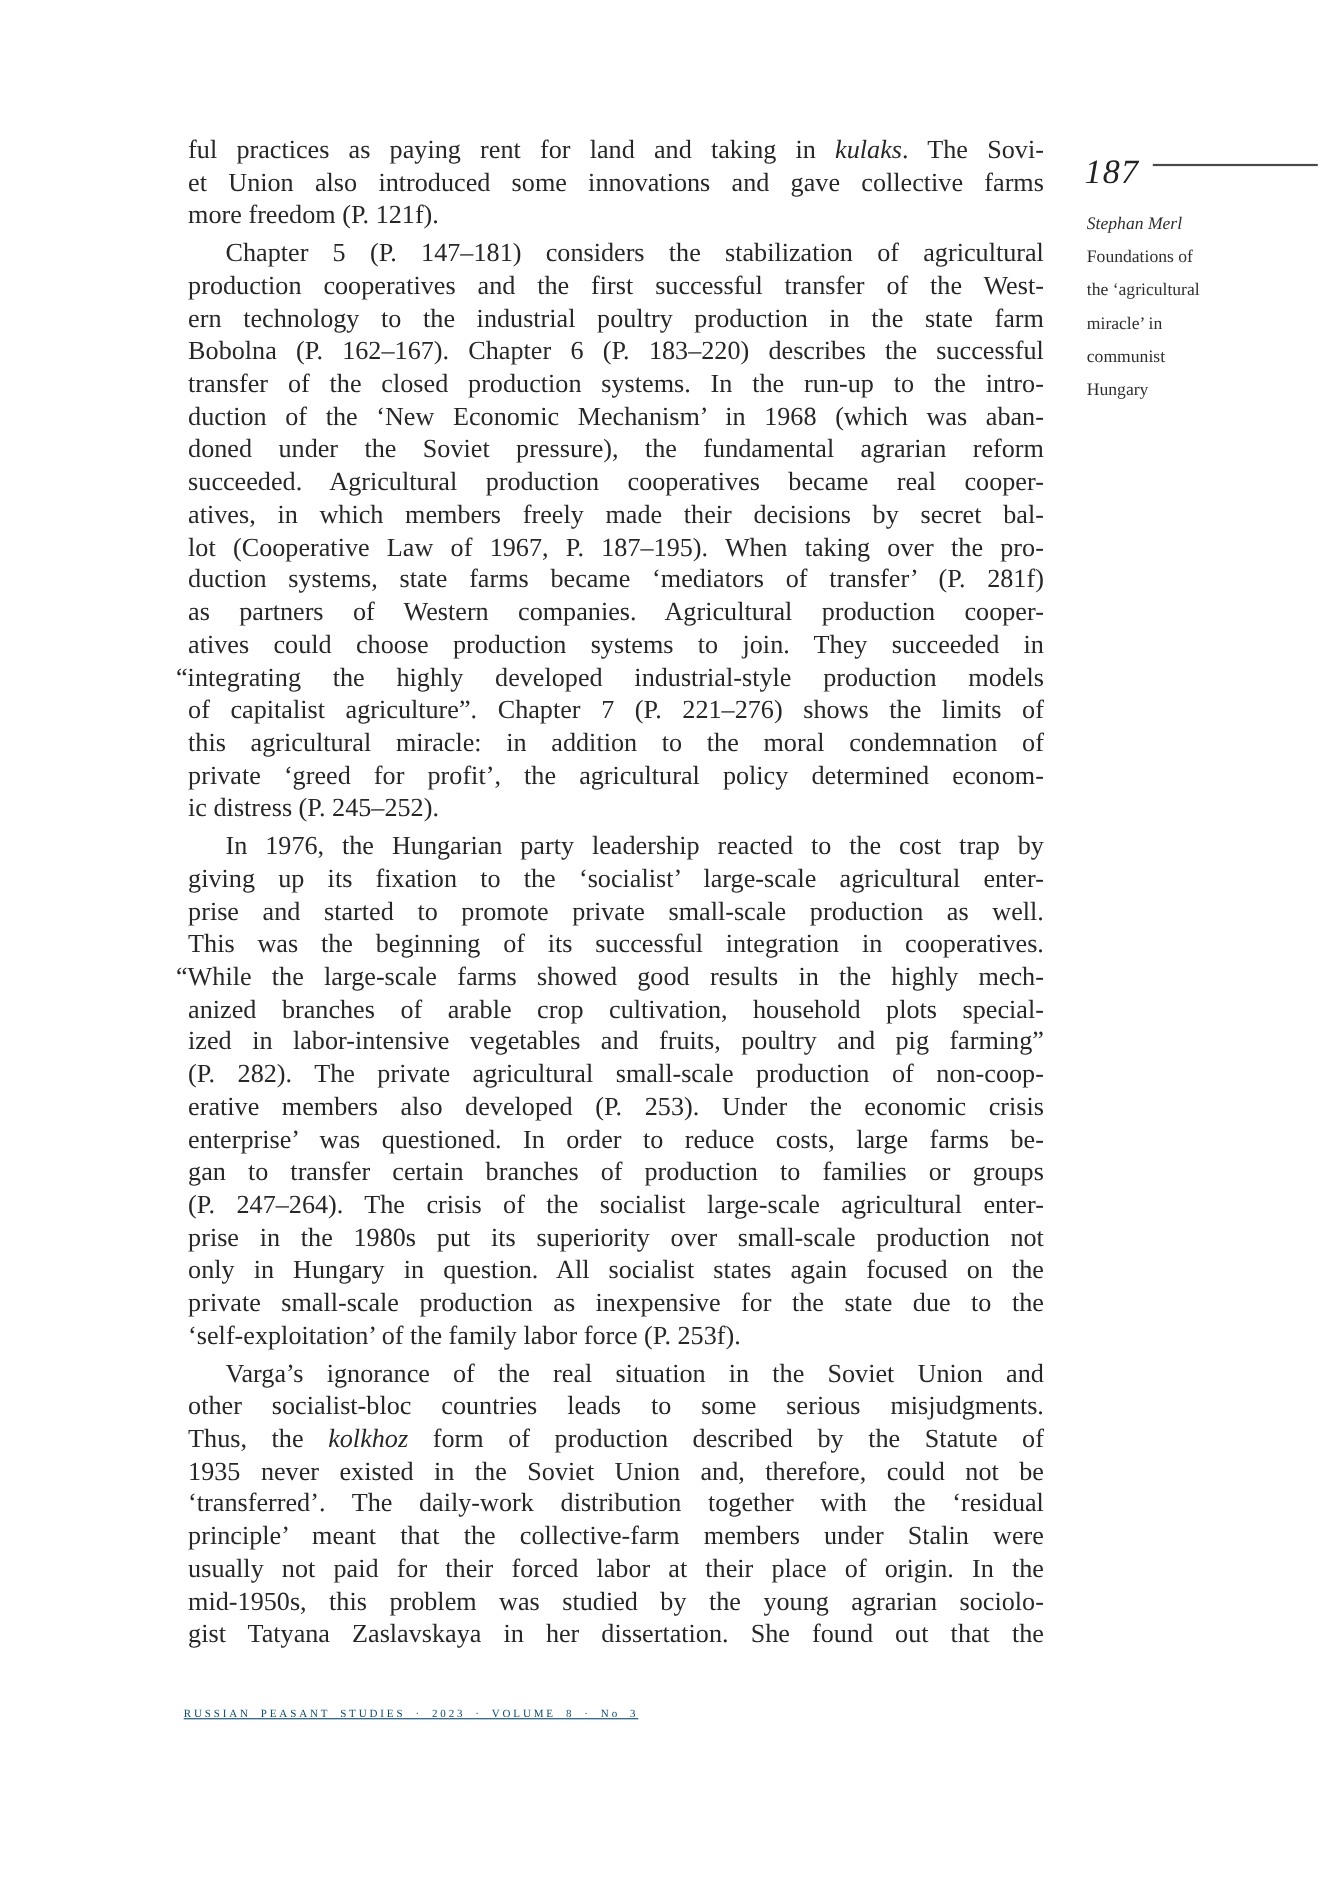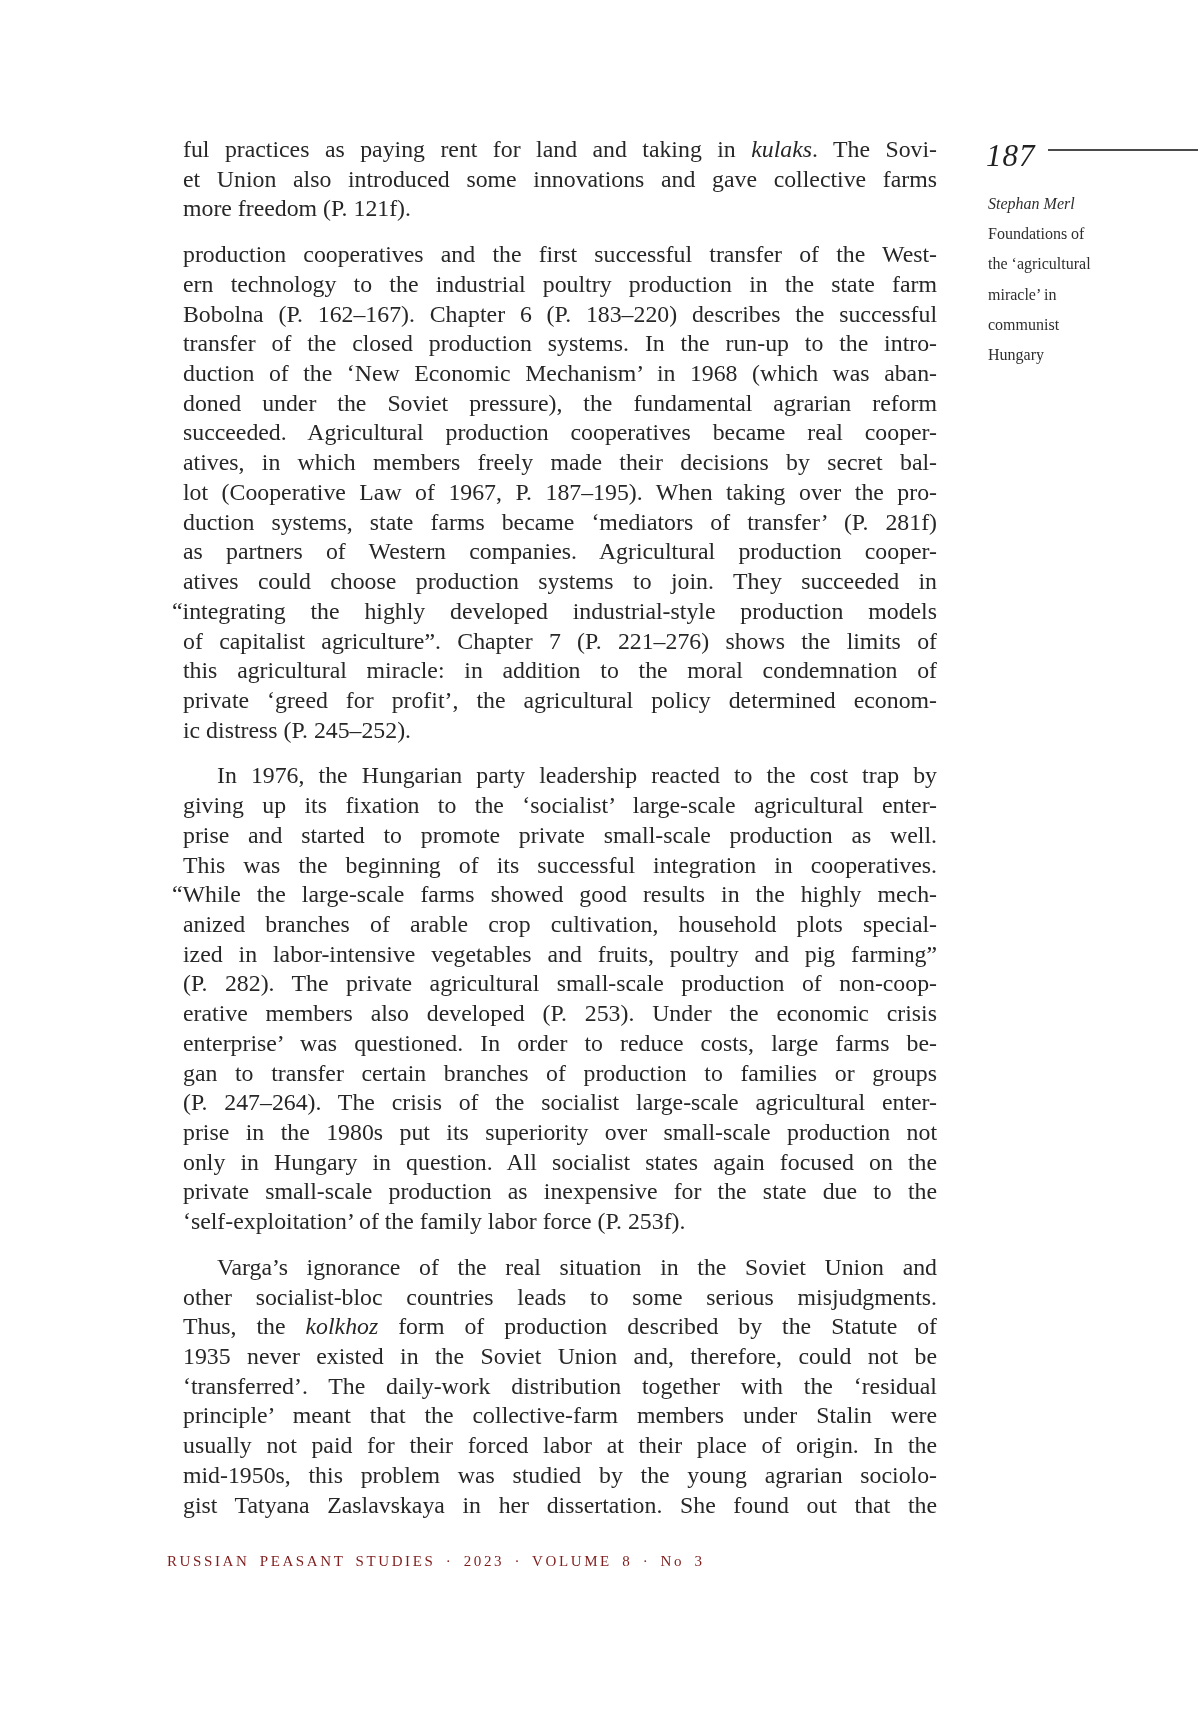--- a/index.html
+++ b/index.html
@@ -5,53 +5,54 @@
   html,body{margin:0;padding:0;}
   body{
     width:1200px;height:1710px;position:relative;background:#ffffff;
     font-family:"Liberation Serif","DejaVu Serif",serif;color:#272727;
     overflow:hidden;
   }
   .body-col{
     position:absolute;left:167px;top:119px;width:786px;
     font-size:23.8px;line-height:29.72px;
   }
-  .para{margin:16px;padding:0;}
+  .para{margin:4px;padding:0;}
   .line{text-align:justify;text-align-last:justify;white-space:normal;}
   .line.no-just{text-align-last:left;}
   .line.indent{text-indent:34px;}
   .line.hang{text-indent:-11px;}
   .line i{font-style:italic;}
   .page-number{
     position:absolute;left:986px;top:138px;
     font-style:italic;font-size:31px;color:#222222;letter-spacing:1px;
   }
   .head-rule{
     position:absolute;left:1048px;top:149px;width:150px;height:2px;background:#4a4a4a;
   }
   .sidebar{
     position:absolute;left:988px;top:189px;width:212px;
     font-size:16px;line-height:30.2px;color:#2e2e2e;
   }
   .sidebar .author{font-style:italic;}
   .footer{
     position:absolute;left:167px;top:1553px;
-    font-size:15px;letter-spacing:2.6px;word-spacing:4px;color:#7f1d1d;
+    font-size:10px;letter-spacing:2.6px;word-spacing:4px;color:#0c4a6e;text-decoration:underline;
   }
 </style>
 </head>
 <body>
 
 <div class="body-col">
     <div class="para">
       <div class="line"><span>ful practices as paying rent for land and taking in </span><i>kulaks</i><span>. The Sovi-</span></div>
       <div class="line">et Union also introduced some innovations and gave collective farms</div>
       <div class="line no-just">more freedom (P. 121f).</div>
     </div>
     <div class="para">
+      <div class="line indent">Chapter 5 (P. 147–181) considers the stabilization of agricultural</div>
       <div class="line">production cooperatives and the first successful transfer of the West-</div>
       <div class="line">ern technology to the industrial poultry production in the state farm</div>
       <div class="line">Bobolna (P. 162–167). Chapter 6 (P. 183–220) describes the successful</div>
       <div class="line">transfer of the closed production systems. In the run-up to the intro-</div>
       <div class="line">duction of the ‘New Economic Mechanism’ in 1968 (which was aban-</div>
       <div class="line">doned under the Soviet pressure), the fundamental agrarian reform</div>
       <div class="line">succeeded. Agricultural production cooperatives became real cooper-</div>
       <div class="line">atives, in which members freely made their decisions by secret bal-</div>
       <div class="line">lot (Cooperative Law of 1967, P. 187–195). When taking over the pro-</div>
       <div class="line">duction systems, state farms became ‘mediators of transfer’ (P. 281f)</div>

